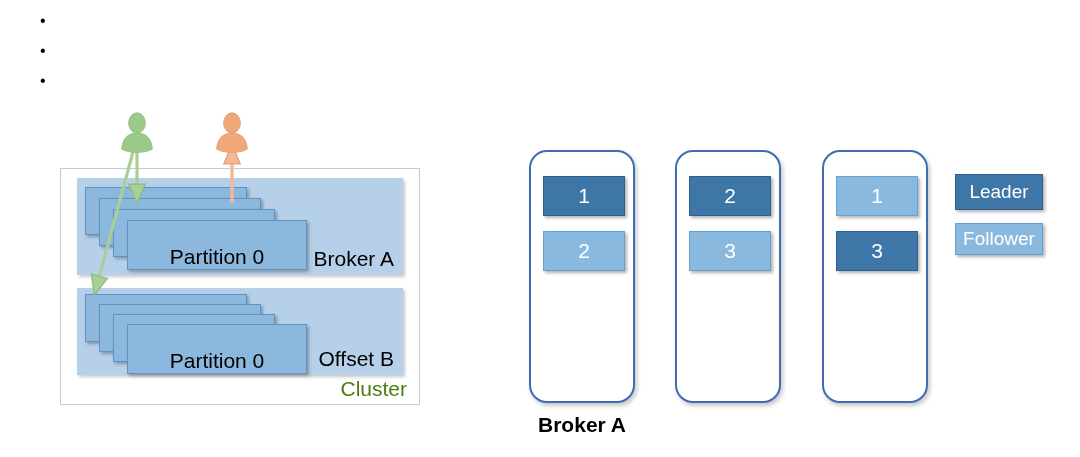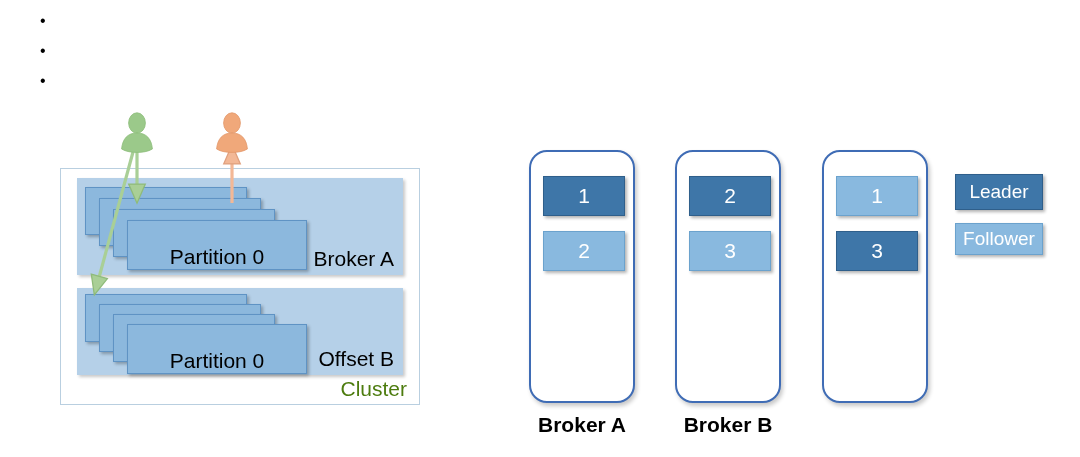--- a/index.html
+++ b/index.html
@@ -276,21 +276,20 @@
   <div class="broker-label" style="left:512px;">Broker A</div>
 
   <div class="broker" style="left:675px;">
     <div class="replica slot0 leader">
       <span>2</span>
     </div>
     <div class="replica slot1 follower">
       <span>3</span>
     </div>
   </div>
-  <div class="broker-label" style="left:658px;">Broker B</div>
 
   <div class="broker" style="left:822px;">
     <div class="replica slot0 follower">
       <span>1</span>
     </div>
     <div class="replica slot1 leader">
       <span>3</span>
     </div>
   </div>
 

